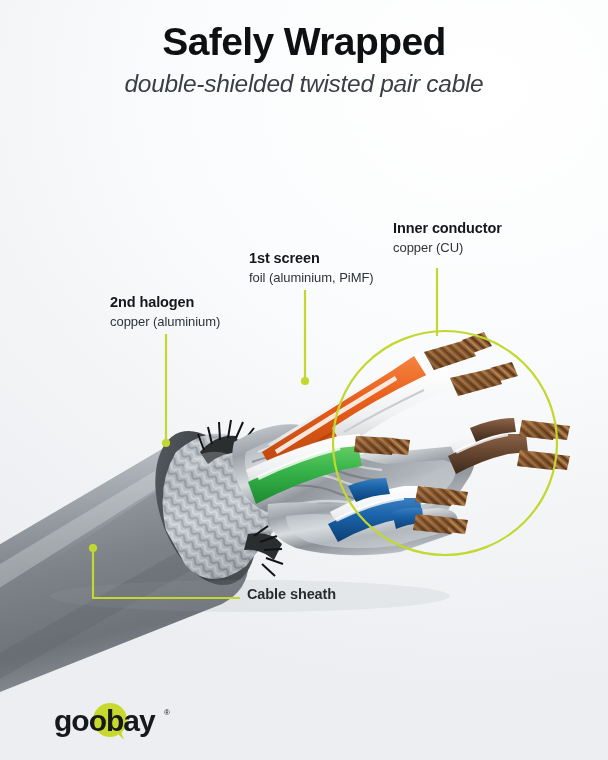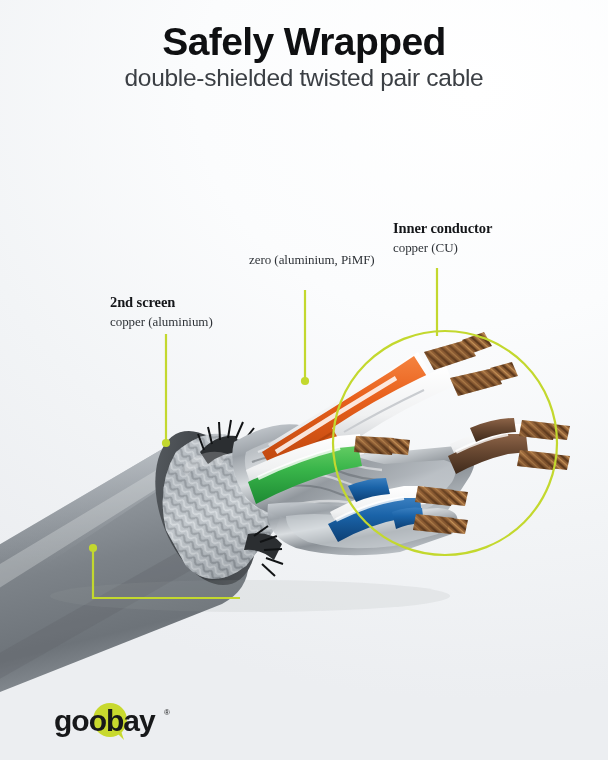--- a/index.html
+++ b/index.html
@@ -32,32 +32,32 @@
     text-align: center;
   }
   .title {
     font-size: 39px;
     font-weight: bold;
     color: #0f1012;
     letter-spacing: -0.6px;
     line-height: 1.05;
   }
   .subtitle {
-    margin-top: 1px;
+    margin-top: 7px;
     font-size: 24.5px;
     font-weight: 400;
     color: #3b3f44;
     letter-spacing: -0.3px;
     line-height: 1.15;
+    font-style: italic;
   }
 
   
   .callout {
     position: absolute;
-    font-family: Liberation Serif, serif;
   }
   .callout .c-title {
     font-size: 14.5px;
     font-weight: bold;
     color: #15171a;
     letter-spacing: -0.1px;
     white-space: nowrap;
     line-height: 1.25;
   }
   .callout .c-sub {
@@ -347,29 +347,31 @@
       <circle cx="93" cy="548" r="4.1" fill="#c3d82e"></circle>
     </g>
   </svg>
 
   <div class="callout callout-inner">
     <div class="c-title">Inner conductor</div>
     <div class="c-sub">copper (CU)</div>
   </div>
 
   <div class="callout callout-first">
-    <div class="c-sub">zero (aluminium, PiMF)</div>
+    <div class="c-title">1st screen</div>
+    <div class="c-sub">foil (aluminium, PiMF)</div>
   </div>
 
   <div class="callout callout-second">
-    <div class="c-title">2nd screen</div>
+    <div class="c-title">2nd halogen</div>
     <div class="c-sub">copper (aluminium)</div>
   </div>
 
   <div class="callout callout-sheath">
+    <div class="c-title">Cable sheath</div>
   </div>
 
   <div class="logo">
     <svg viewBox="0 0 130 42" width="130" height="42">
 
       <g>
         <circle cx="56" cy="20" r="17" fill="#c8d92e"></circle>
         <path d="M62,32 L70,40 L66,28 Z" fill="#c8d92e"></path>
       </g>
       <g fill="#17181a" font-family="Liberation Sans, sans-serif" font-size="30" font-weight="bold" letter-spacing="-1">

